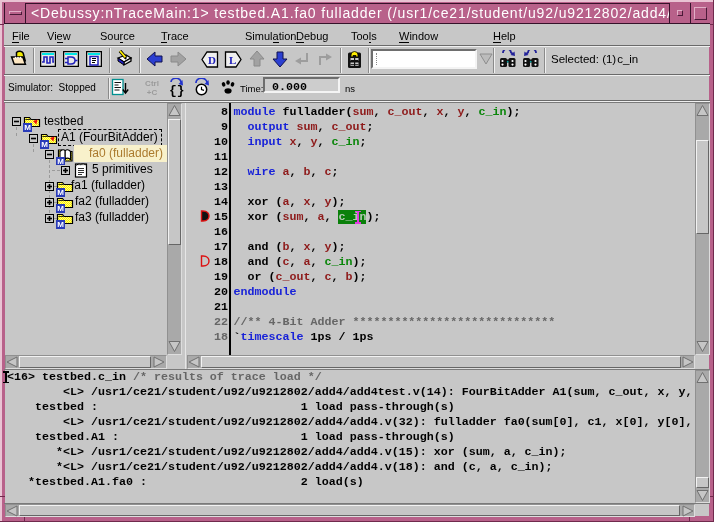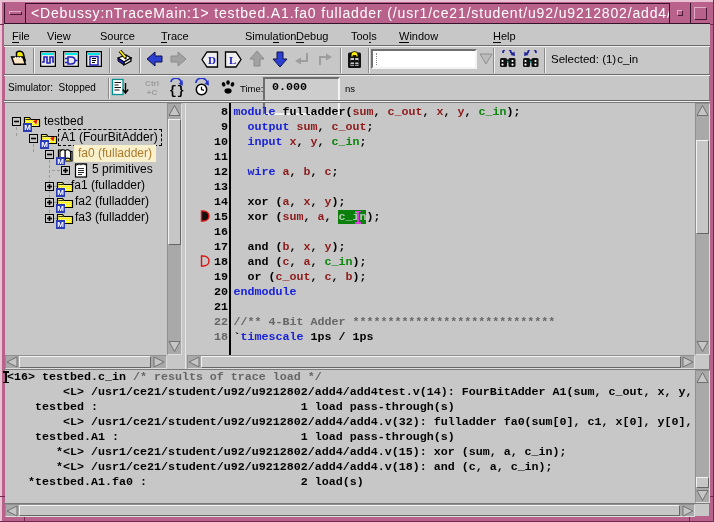--- a/index.html
+++ b/index.html
@@ -212,21 +212,21 @@
 <path d="M15.5,2 L16,7.5 L11.5,6 Z" fill="#2233cc"></path>
 </svg>
 
 <svg class="a" style="left:220px;top:79px;" width="17" height="16" viewBox="0 0 19 18">
 <ellipse cx="4" cy="6" rx="2" ry="2.6" fill="#000" transform="rotate(-20 4 6)"></ellipse>
 <ellipse cx="9" cy="4" rx="2" ry="2.6" fill="#000"></ellipse>
 <ellipse cx="14" cy="6" rx="2" ry="2.6" fill="#000" transform="rotate(20 14 6)"></ellipse>
 <path d="M5,13 C5,9.5 13,9.5 13,13 C13,16 11,16.5 9,16.5 C7,16.5 5,16 5,13 Z" fill="#000"></path>
 </svg>
 <div class="a" style="left:240px;top:83px;font-size:9.5px;color:#000;">Time:</div>
-<div class="a" style="left:263px;top:77px;width:77px;height:38px;background:#cdcdcd;border-top:2px solid #6e6e6e;border-left:2px solid #6e6e6e;border-bottom:2px solid #f4f4f4;border-right:2px solid #f4f4f4;">
+<div class="a" style="left:263px;top:77px;width:77px;height:16px;background:#cdcdcd;border-top:2px solid #6e6e6e;border-left:2px solid #6e6e6e;border-bottom:2px solid #f4f4f4;border-right:2px solid #f4f4f4;">
 <div class="a mono" style="left:7px;top:1px;">0.000</div>
 </div>
 <div class="a" style="left:345px;top:83px;font-size:9.5px;color:#000;">ns</div>
 </div>
 <div class="a" style="left:4px;top:100px;width:706px;height:1px;background:#6a6a6a;"></div>
 <div class="a" style="left:4px;top:101px;width:706px;height:1px;background:#efefef;"></div>
 
 <div class="a" style="left:4px;top:102px;width:706px;height:1px;background:#7a7a7a;"></div>
 <div class="a" style="left:185px;top:103px;width:1px;height:266px;background:#e6e6e6;"></div>
 <div id="tree">
@@ -312,21 +312,21 @@
 <path d="M1.5,13.5 L1.5,4.5 L6.5,4.5 L8,6.5 L16.5,6.5 L16.5,13.5 Z" fill="url(#yd)" stroke="#000" stroke-width="1.2"></path>
 <path d="M2.5,6.5 L7,6.5" stroke="#000" stroke-width="0.8"></path>
 <rect x="0" y="10" width="9" height="9" fill="#2a3cb8"></rect>
 <text x="1.2" y="17" font-size="8" font-weight="bold" fill="#fff" font-family="Liberation Sans,sans-serif">M</text>
 </g>
 </defs>
     </svg>
 
 <div class="trow" style="left:44px;top:113px;text-align:center;">testbed</div>
 <div class="trow" style="left:58px;top:129px;border:1px dashed #000;padding:0 3px 0 2px;height:17px;line-height:15px;">A1 (FourBitAdder)</div>
-<div class="trow" style="left:74px;top:145px;background:#f8f1cb;color:#ab7a2e;padding:0 4px;height:17px;line-height:16px;">fa0 (fulladder)</div>
+<div class="trow" style="left:74px;top:145px;background:#f8f1cb;color:#ab7a2e;padding:0 15px;height:17px;line-height:16px;">fa0 (fulladder)</div>
 <div class="trow" style="left:92px;top:161px;">5 primitives</div>
 <div class="trow" style="left:71px;top:177px;">fa1 (fulladder)</div>
 <div class="trow" style="left:75px;top:193px;">fa2 (fulladder)</div>
 <div class="trow" style="left:75px;top:209px;">fa3 (fulladder)</div>
 
 <div class="sbtrough" style="left:167px;top:103px;width:15px;height:252px;"></div>
 <svg class="a" style="left:168px;top:104px" width="13" height="13" viewBox="0 0 13 13">
       <path d="M6.5,1.5 L12,11.5 L1,11.5 Z" fill="#c6c6c6" stroke="#707070" stroke-width="1"></path>
     </svg>
 <div class="sbthumb" style="left:168px;top:119px;width:13px;height:126px;"></div>

